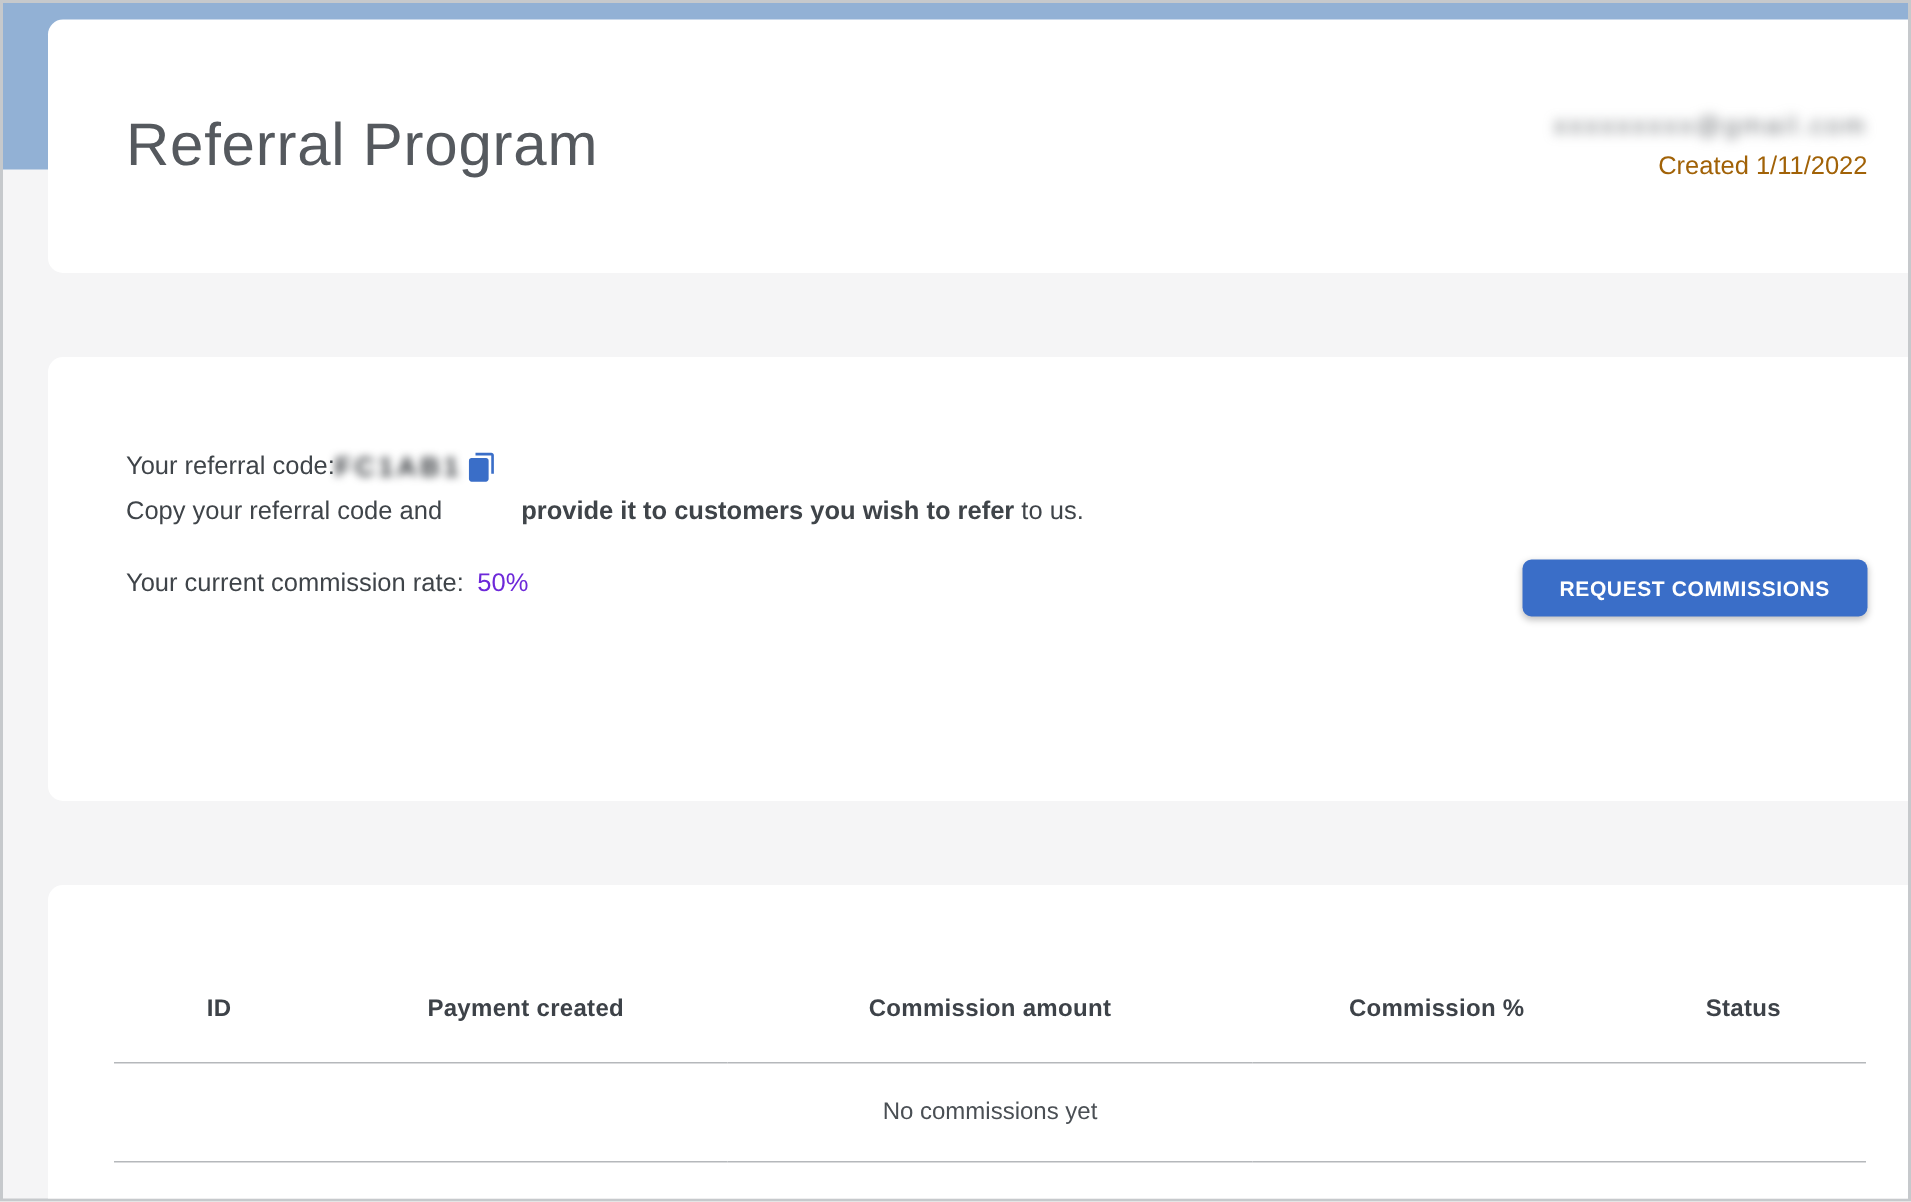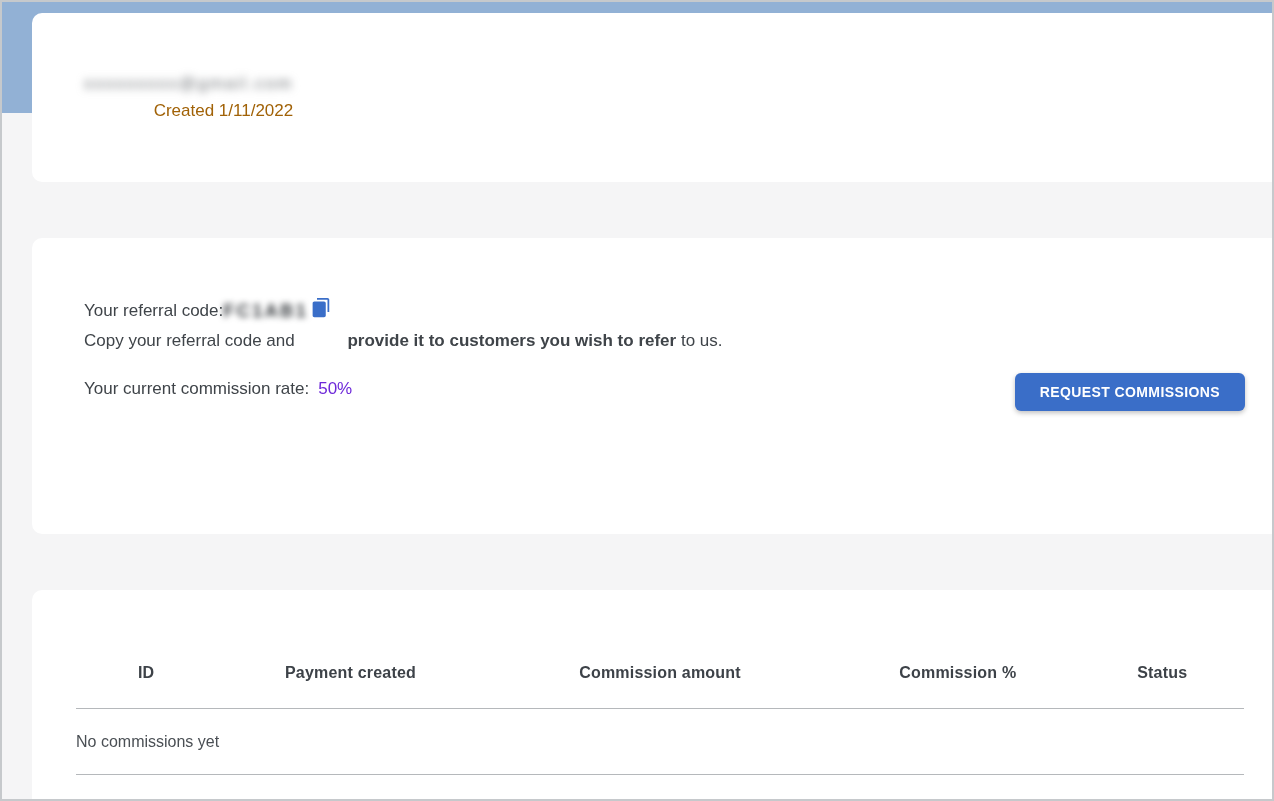--- a/index.html
+++ b/index.html
@@ -64,21 +64,21 @@
     margin-top:56px;
     height:296px;
     position:relative;
     padding:58px 260px 0 52px;
     font-size:17px;
     line-height:30px;
     color:var(--body-text);
   }
   .ref-code-line{
     display:flex;
-    align-items:flex-start;
+    align-items:center;
     gap:0;
     height:30px;
   }
   .ref-code-value{
     font-size:18px;
     font-weight:700;
     letter-spacing:2.5px;
     color:#303438;
     filter:blur(3px);
   }
@@ -122,36 +122,37 @@
   th{
     font-size:16px;
     font-weight:700;
     color:#3d4248;
     text-align:center;
     padding:74px 0 26px 0;
     border-bottom:1px solid var(--divider);
     letter-spacing:0.2px;
   }
   td.empty-cell{
-    text-align:left;
+    text-align:center;
     font-size:16px;
     color:#4a4f54;
     height:66px;
     border-bottom:1px solid var(--divider);
   }
 </style>
 </head>
 <body>
 
 <div class="viewport">
   <div class="banner"></div>
 
   <div class="content">
 
     <div class="card header-card">
+      <h1 class="page-title">Referral Program</h1>
       <div class="account">
         <div class="account-email">xxxxxxxxx@gmail.com</div>
         <div class="account-created">Created 1/11/2022</div>
       </div>
     </div>
 
     <div class="card referral-card">
       <div class="ref-code-line">
         <span>Your referral code:</span>
         <span class="ref-code-value">FC1AB1</span>

